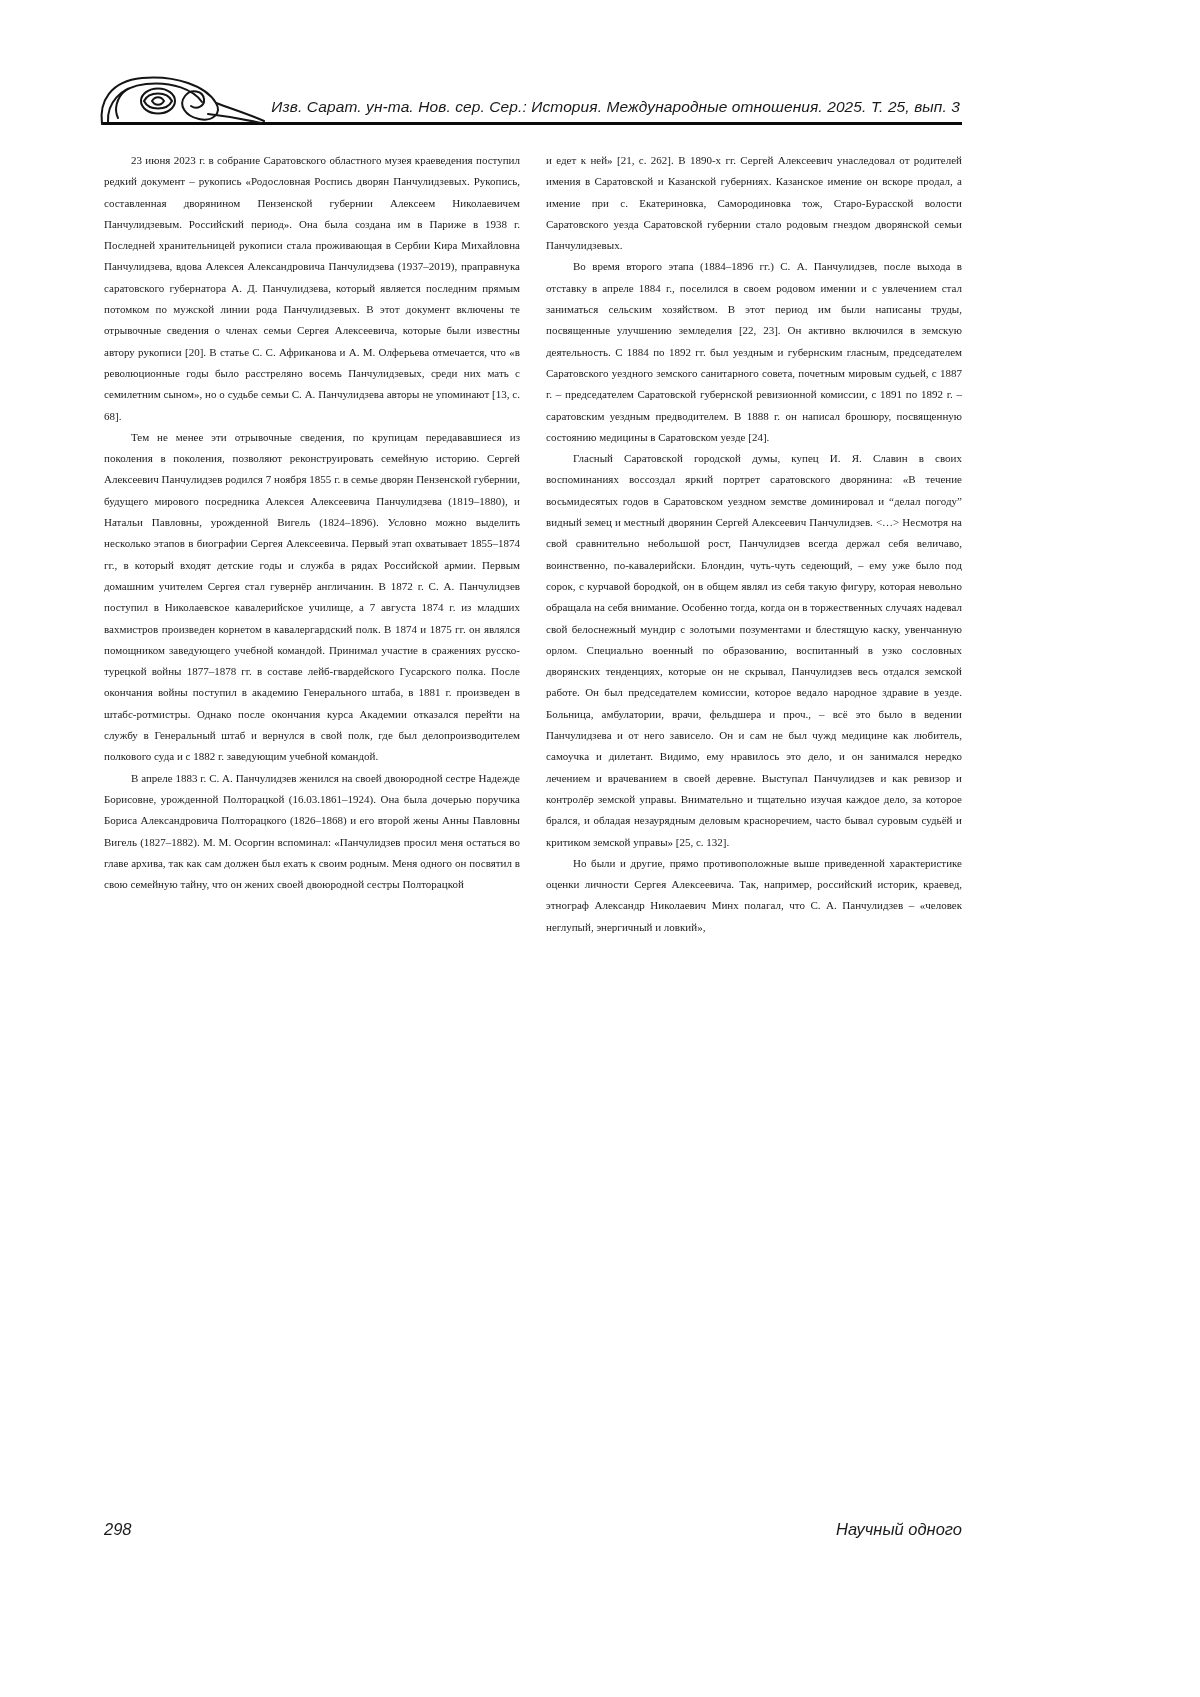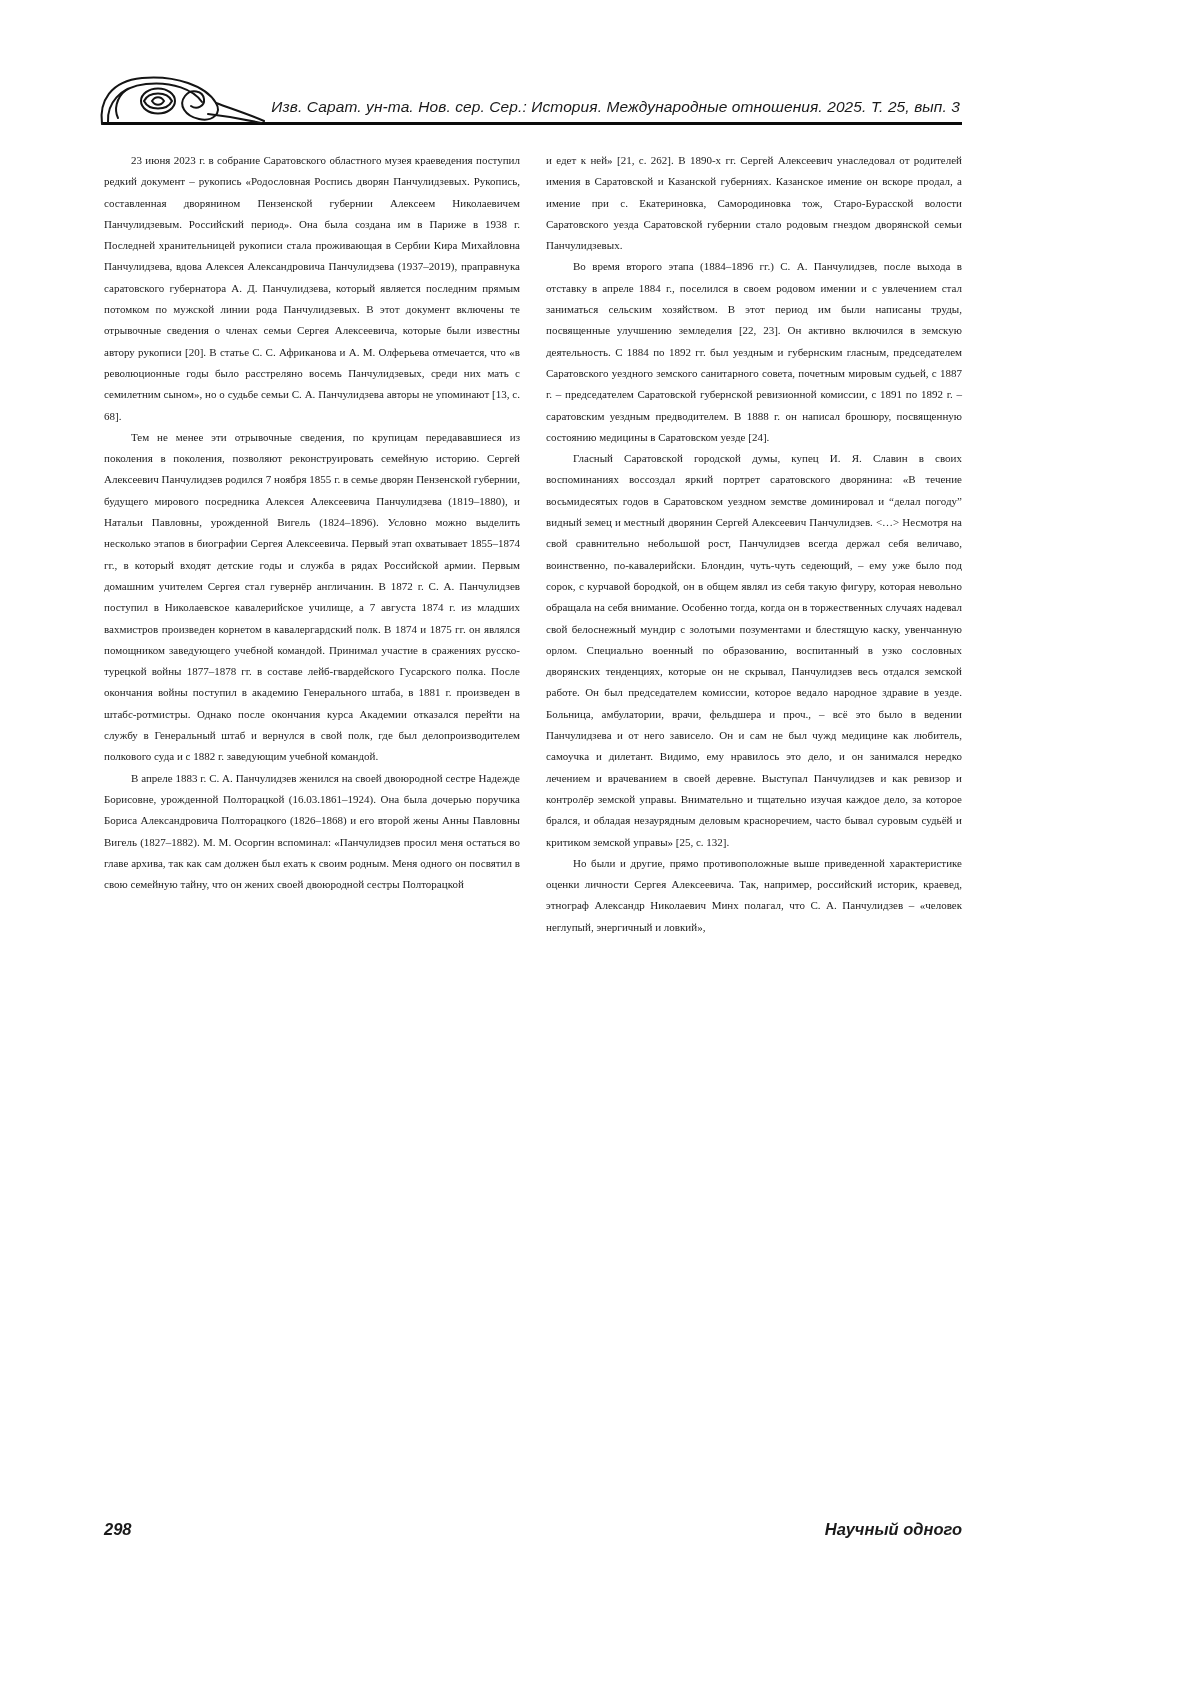--- a/index.html
+++ b/index.html
@@ -61,21 +61,20 @@
     left: 104px;
     top: 1520px;
     width: 858px;
     display: flex;
     justify-content: space-between;
     align-items: baseline;
     font-family: "Liberation Sans", sans-serif;
     font-style: italic;
     font-size: 16.5px;
     color: #1a1a1a;
-    font-weight: bold;
   }
 </style>
 </head>
 <body>
 
 <div class="page">
 
   <div class="running-head">
     <svg class="ornament" viewBox="0 0 172 54" xmlns="http://www.w3.org/2000/svg" aria-hidden="true">
       <g fill="none" stroke="#141414" stroke-width="2" stroke-linecap="round">

